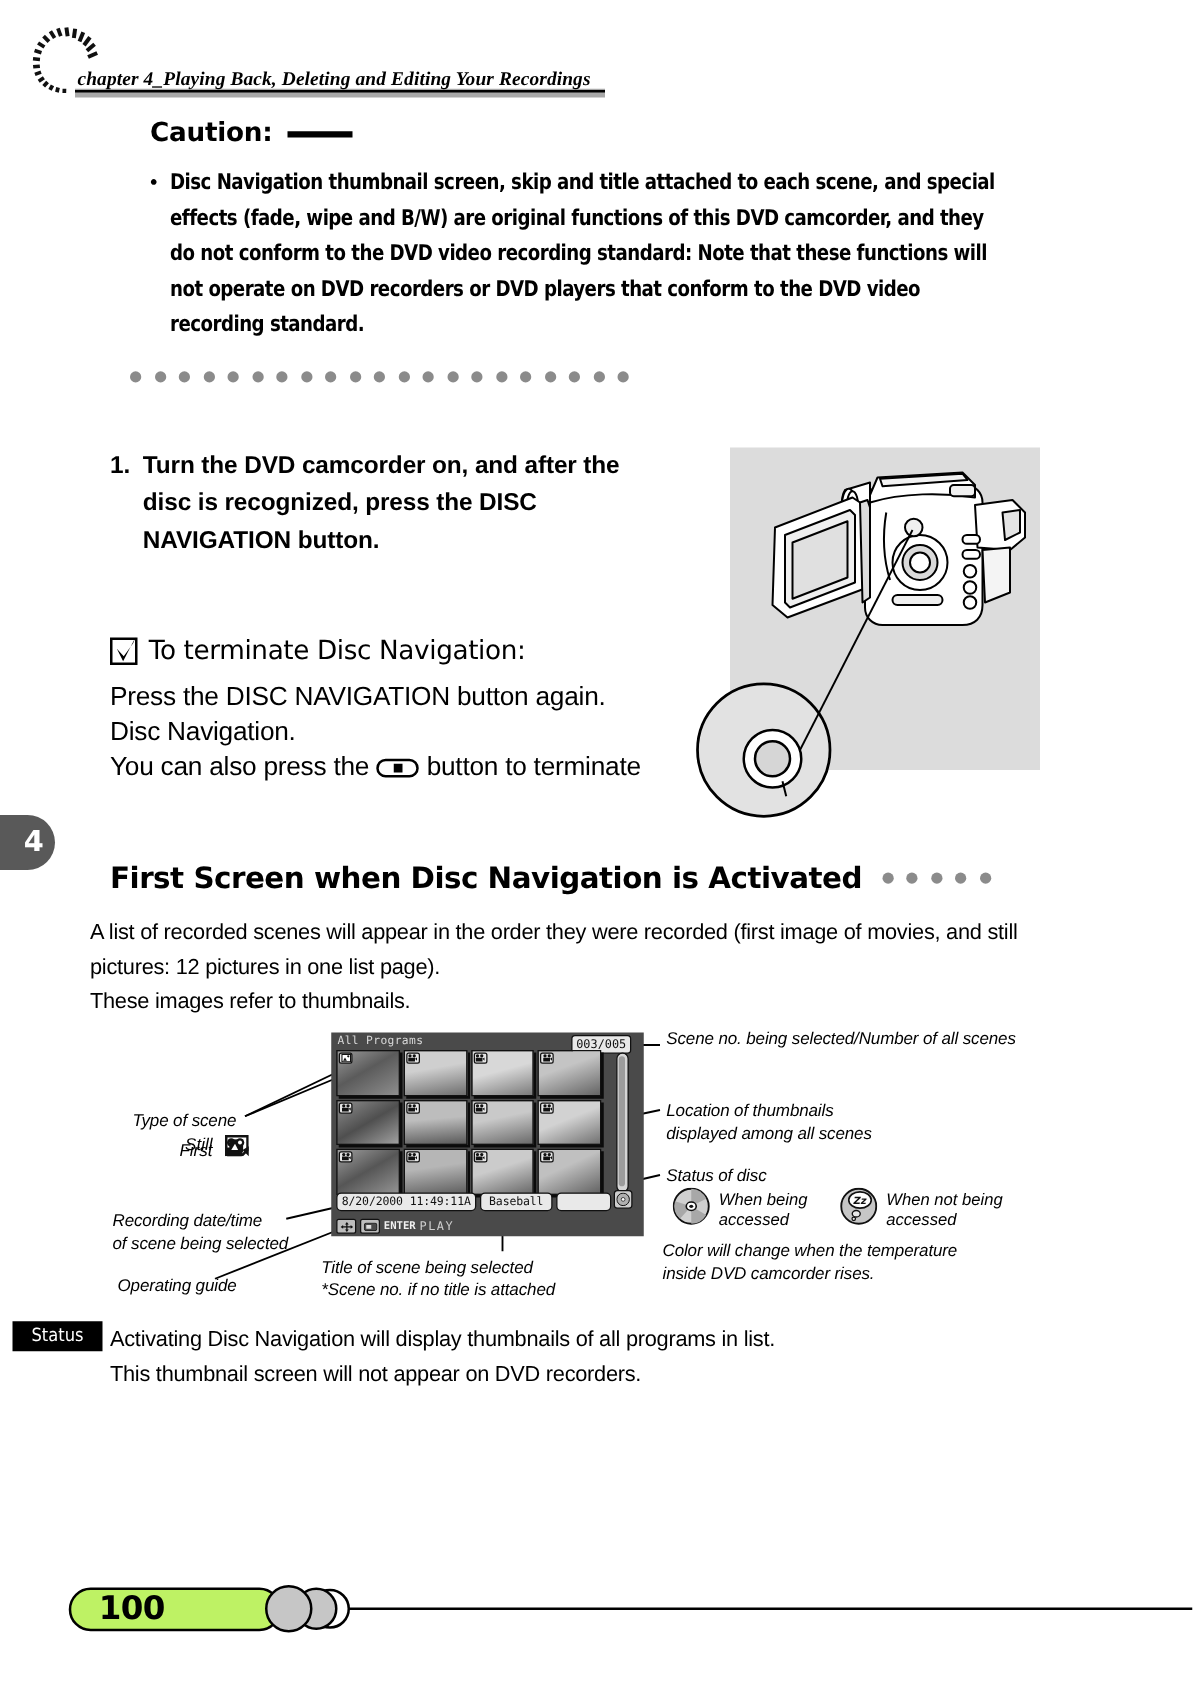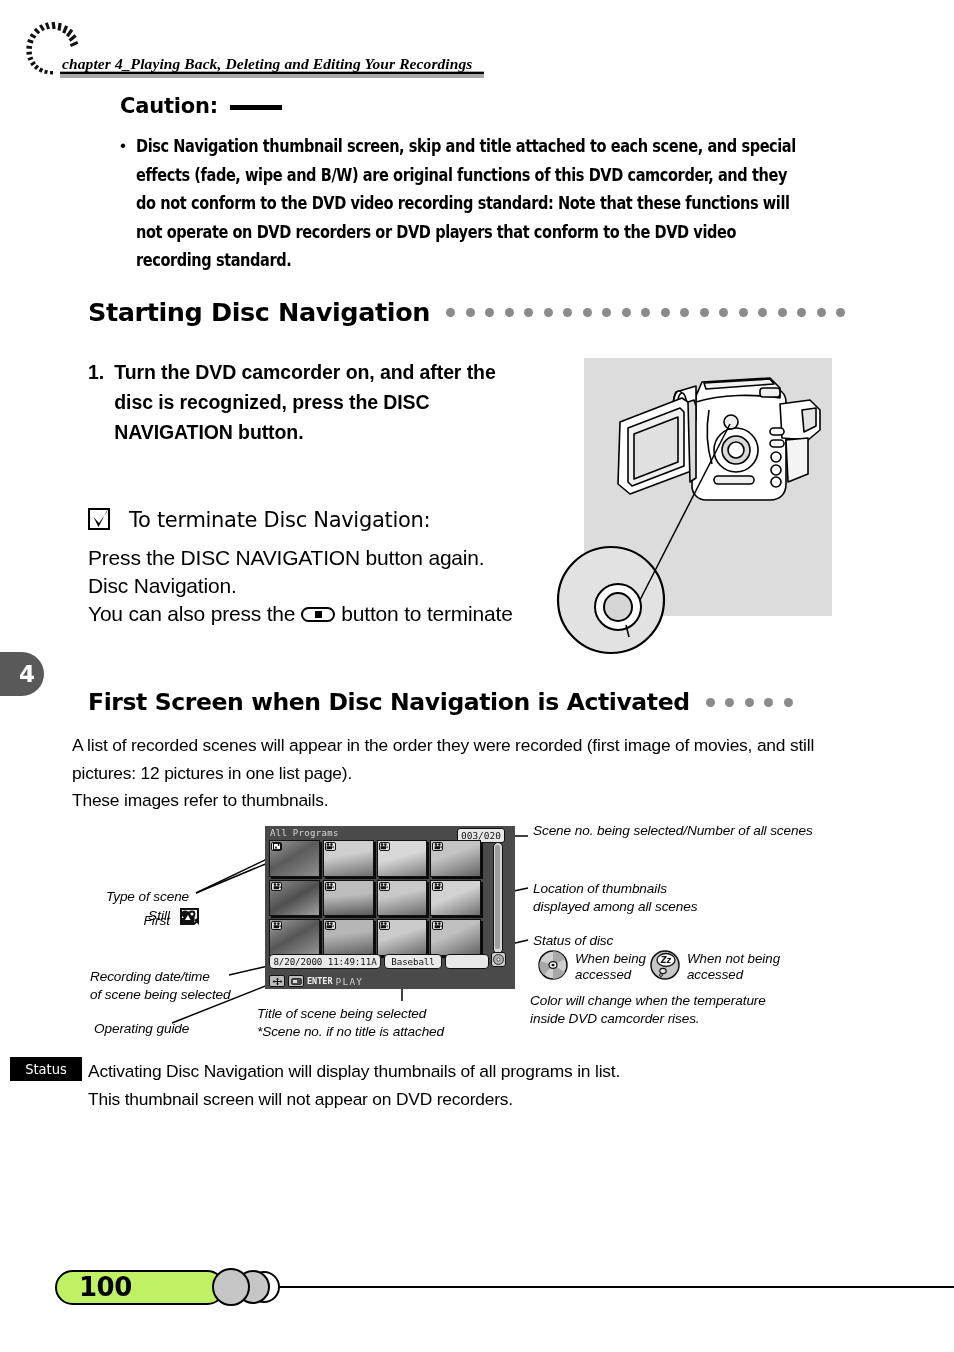--- a/index.html
+++ b/index.html
@@ -67,21 +67,21 @@
   #head-first { left: 88px; top: 688px; }
   #head-first .section-title { font-size: 23.5px; }
 
   
   #step1 { position: absolute; left: 88px; top: 357px; width: 450px; display: flex; gap: 10px; }
   #step1-num { font-size: 19.5px; font-weight: bold; line-height: 30px; }
   #step1-text { font-size: 19.5px; font-weight: bold; line-height: 30px; letter-spacing: -0.1px; }
 
   
   #terminate { position: absolute; left: 88px; top: 508px; width: 460px; }
-  #terminate-head { display: flex; align-items: flex-start; gap: 19px; }
+  #terminate-head { display: flex; align-items: flex-end; gap: 9px; }
   #check-box {
     width: 22px; height: 22px; border: 2.2px solid #000;
     position: relative; flex: none;
   }
   #check-box svg { position: absolute; left: 1px; top: -4px; }
   #terminate-title { font-family: "DejaVu Sans", sans-serif; font-size: 21px; letter-spacing: -0.3px; }
   #terminate-body { margin-top: 12px; font-size: 21px; line-height: 28px; letter-spacing: -0.2px; }
   #terminate-l2 { display: flex; align-items: center; gap: 6px; flex-wrap: nowrap; }
   .pill-btn {
     display: inline-flex; align-items: center; justify-content: center;
@@ -203,21 +203,21 @@
   #anno-type { left: 106px; top: 888px; }
   #anno-movie-row { position: absolute; left: 120px; top: 910px; display: flex; align-items: center; gap: 10px; width: 84px; }
   #anno-still-row { position: absolute; left: 120px; top: 908px; display: flex; align-items: flex-start; gap: 10px; width: 84px; }
   .anno-lbl { font-style: italic; font-size: 13.6px; width: 50px; text-align: right; }
   #anno-recdate { left: 90px; top: 968px; }
   #anno-opguide { left: 94px; top: 1020px; }
   #anno-scenetitle { left: 257px; top: 1005px; }
   #anno-sceneno { left: 533px; top: 822px; }
   #anno-location { left: 533px; top: 880px; }
   #anno-status { left: 533px; top: 932px; }
-  #disc-icons { position: absolute; left: 538px; top: 950px; display: flex; gap: 4px; }
+  #disc-icons { position: absolute; left: 538px; top: 950px; display: flex; gap: 26px; }
   .disc-item { display: flex; align-items: center; gap: 7px; }
   .disc-item .txt { font-style: italic; font-size: 13.3px; line-height: 16px; }
   #anno-colornote { left: 530px; top: 992px; }
 
   
   #leaders { position: absolute; left: 0; top: 0; width: 954px; height: 1352px; pointer-events: none; }
 
   
   #english-badge {
     position: absolute; left: 10px; top: 1057px;
@@ -297,21 +297,20 @@
     <div id="caution-title">Caution:</div>
     <div id="caution-dash"></div>
   </div>
   <div id="caution-list">
     <div id="caution-bullet">•</div>
     <div id="caution-text">Disc Navigation thumbnail screen, skip and title attached to each scene, and special effects (fade, wipe and B/W) are original functions of this DVD camcorder, and they do not conform to the DVD video recording standard: Note that these functions will not operate on DVD recorders or DVD players that conform to the DVD video recording standard.</div>
   </div>
 </div>
 
 <div class="section-head" id="head-starting">
-  <div class="section-title">Starting Disc Navigation</div>
   <div class="dots">
     <i></i>
       <i></i>
       <i></i>
       <i></i>
       <i></i>
       <i></i>
       <i></i>
       <i></i>
       <i></i>
@@ -443,21 +442,21 @@
 </div>
 
 <div id="first-intro">
   <div>A list of recorded scenes will appear in the order they were recorded (first image of movies, and still pictures: 12 pictures in one list page).</div>
   <div>These images refer to thumbnails.</div>
 </div>
 
 <div id="lcd-wrap">
   <div id="lcd">
     <div id="lcd-title">All Programs</div>
-    <div id="counter">003/020</div>
+    <div id="counter">003/005</div>
 
     <div id="grid">
       <div class="thumb" style="background:linear-gradient(150deg,#9a9a9a,#5b5b5b 45%,#8e8e8e)">
         <span class="badge">
           <svg width="8" height="7" viewBox="0 0 8 7">
               <rect x="0.5" y="0.5" width="7" height="6" fill="#fff" stroke="#111"></rect>
               <path d="M1.5 5.5 L3 3 L4.5 5.5 Z" fill="#111"></path>
               <circle cx="5.6" cy="2" r="0.9" fill="#111"></circle>
             </svg>
         </span>

